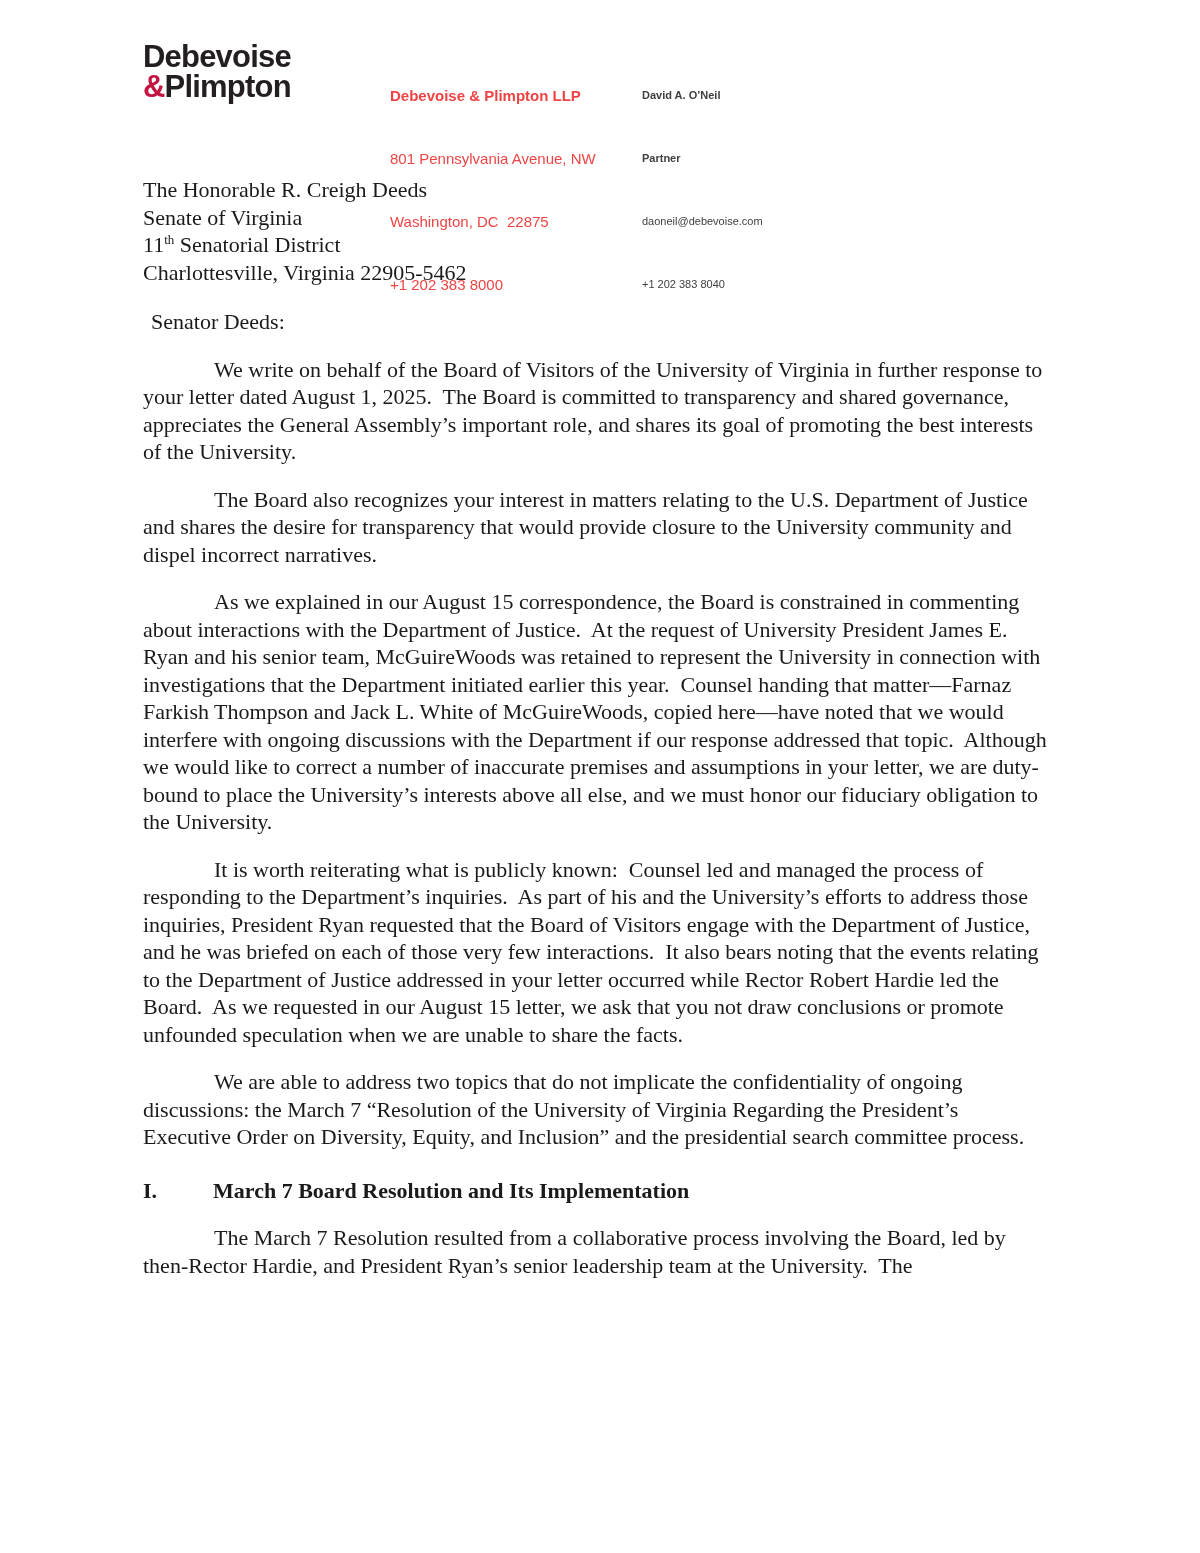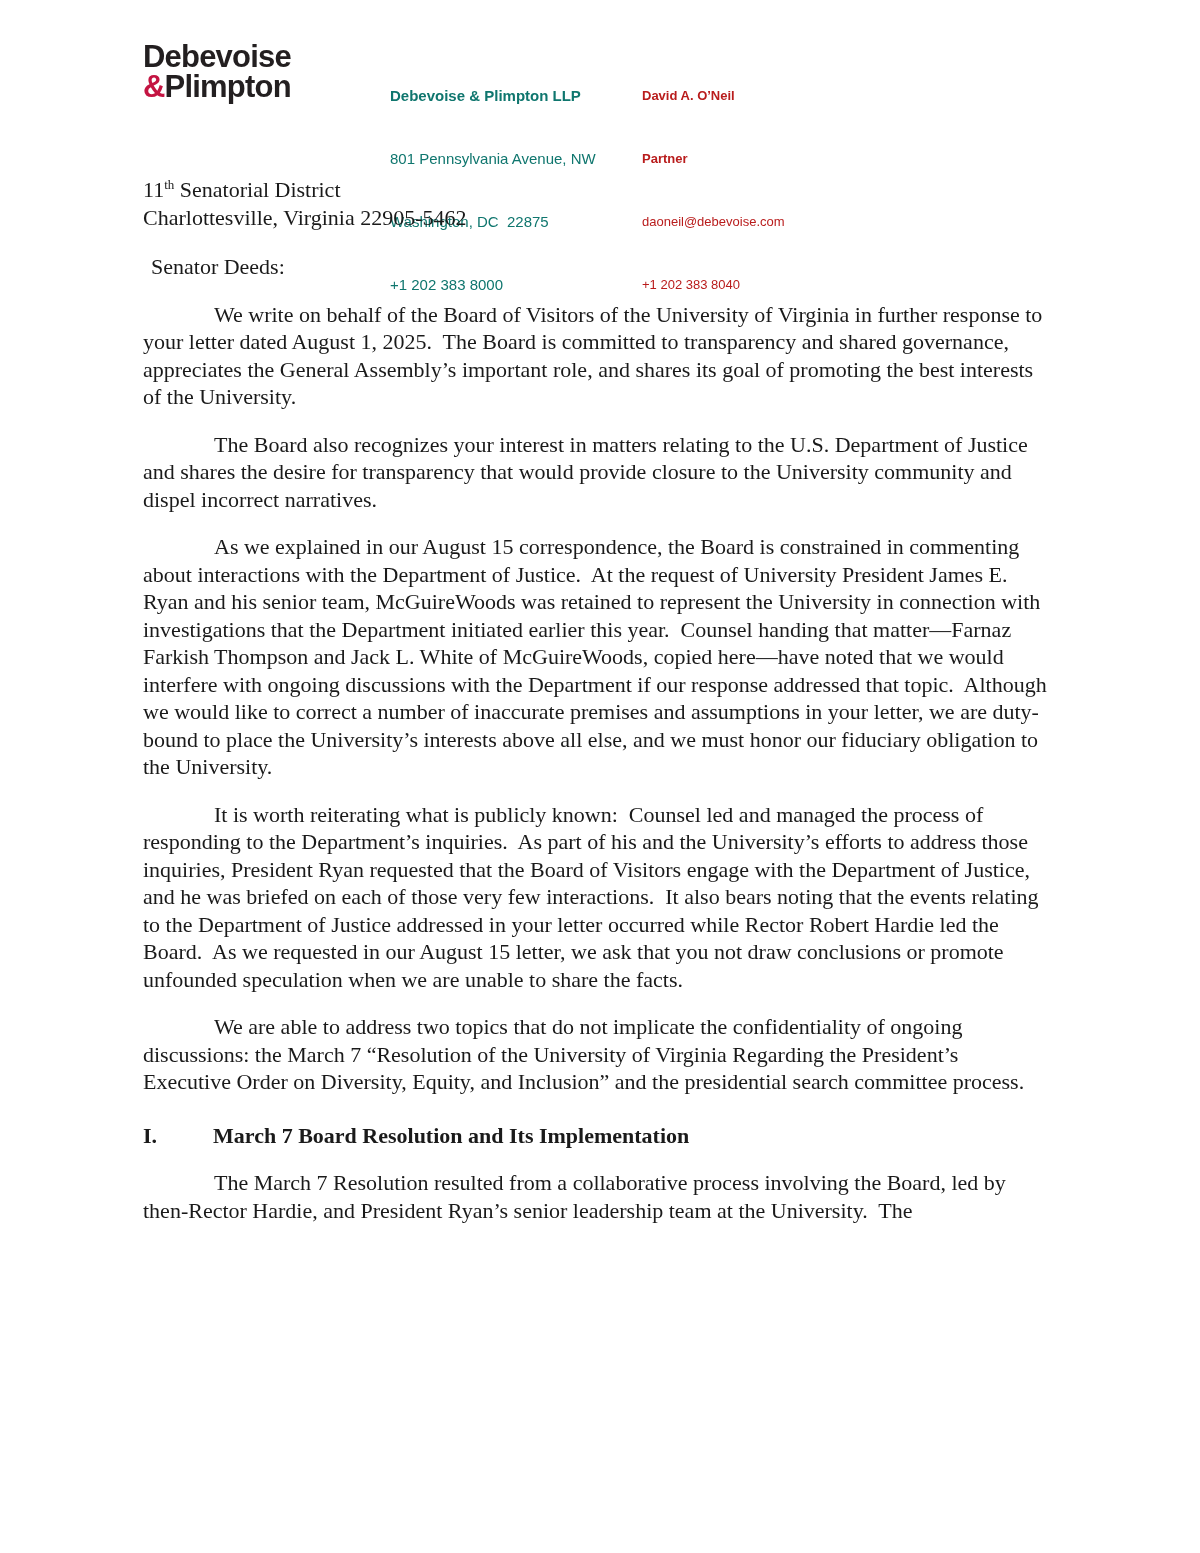--- a/index.html
+++ b/index.html
@@ -37,31 +37,31 @@
   }
   .logo .amp { color: #c41442; }
 
   .firm-col {
     position: absolute;
     left: 247px; 
     top: 3px;
     font-family: "Liberation Sans", sans-serif;
     font-size: 15px;
     line-height: 21px;
-    color: #0f766e;
+    color: #ef4444;
     white-space: pre-wrap;
   }
   .contact-col {
     position: absolute;
     left: 499px; 
     top: 3px;
     font-family: "Liberation Sans", sans-serif;
-    font-size: 13px;
+    font-size: 11px;
     line-height: 21px;
-    color: #b91c1c;
+    color: #404040;
     white-space: pre-wrap;
   }
   .hd-bold { font-weight: 700; }
 
   
   .letter-body {
     position: absolute;
     top: 176px;
     left: 143px;
     width: 907px;
@@ -114,20 +114,22 @@
       <div class="hd-bold">Partner</div>
       <div>daoneil@debevoise.com</div>
       <div>+1 202 383 8040</div>
     </div>
   </header>
 
   <main class="letter-body">
 
 
     <div>
+      <div class="addr-line">The Honorable R. Creigh Deeds</div>
+      <div class="addr-line">Senate of Virginia</div>
       <div class="addr-line"><span>11</span><sup>th</sup><span> Senatorial District</span></div>
       <div class="addr-line">Charlottesville, Virginia 22905-5462</div>
     </div>
 
     <div class="salutation">Senator Deeds:</div>
 
     <p class="para">We write on behalf of the Board of Visitors of the University of Virginia in further response to your letter dated August 1, 2025.  The Board is committed to transparency and shared governance, appreciates the General Assembly’s important role, and shares its goal of promoting the best interests of the University.</p>
     <p class="para">The Board also recognizes your interest in matters relating to the U.S. Department of Justice and shares the desire for transparency that would provide closure to the University community and dispel incorrect narratives.</p>
     <p class="para">As we explained in our August 15 correspondence, the Board is constrained in commenting about interactions with the Department of Justice.  At the request of University President James E. Ryan and his senior team, McGuireWoods was retained to represent the University in connection with investigations that the Department initiated earlier this year.  Counsel handing that matter—Farnaz Farkish Thompson and Jack L. White of McGuireWoods, copied here—have noted that we would interfere with ongoing discussions with the Department if our response addressed that topic.  Although we would like to correct a number of inaccurate premises and assumptions in your letter, we are duty-bound to place the University’s interests above all else, and we must honor our fiduciary obligation to the University.</p>
     <p class="para">It is worth reiterating what is publicly known:  Counsel led and managed the process of responding to the Department’s inquiries.  As part of his and the University’s efforts to address those inquiries, President Ryan requested that the Board of Visitors engage with the Department of Justice, and he was briefed on each of those very few interactions.  It also bears noting that the events relating to the Department of Justice addressed in your letter occurred while Rector Robert Hardie led the Board.  As we requested in our August 15 letter, we ask that you not draw conclusions or promote unfounded speculation when we are unable to share the facts.</p>

